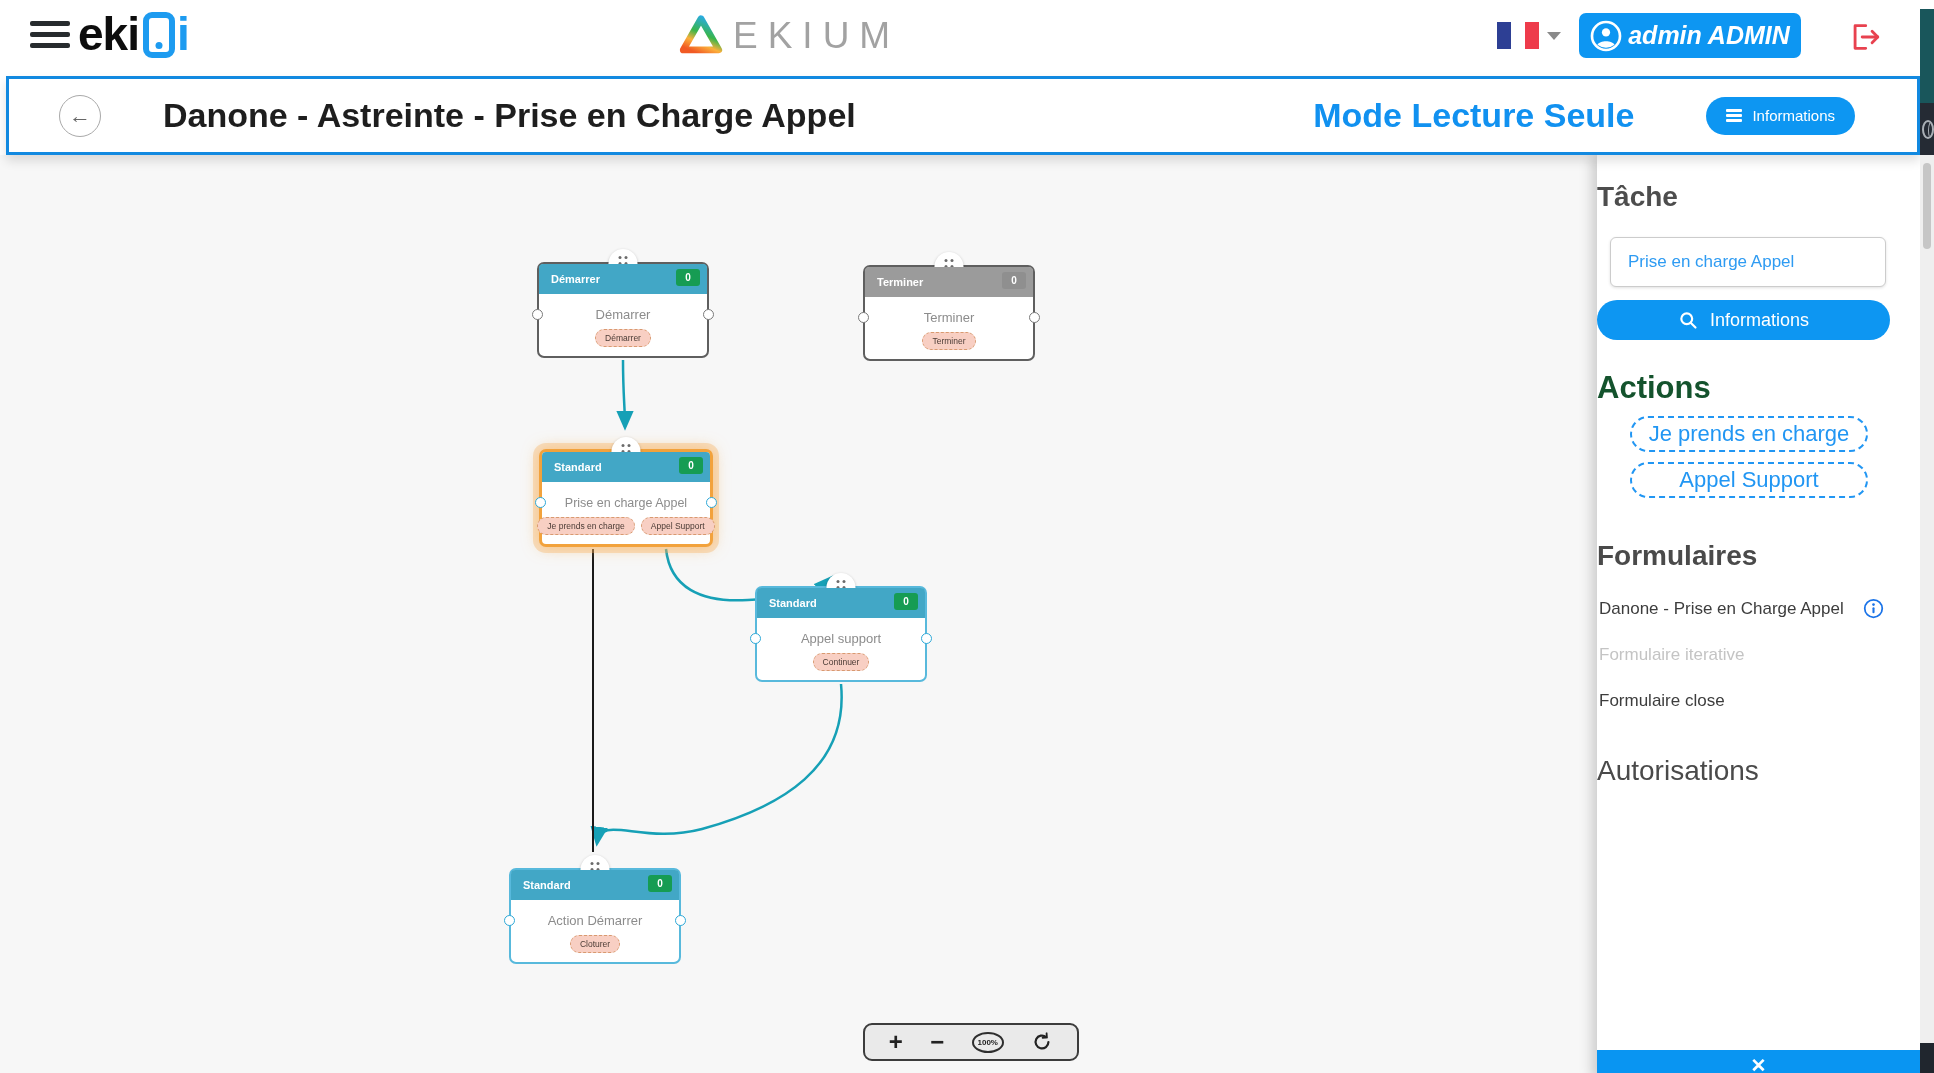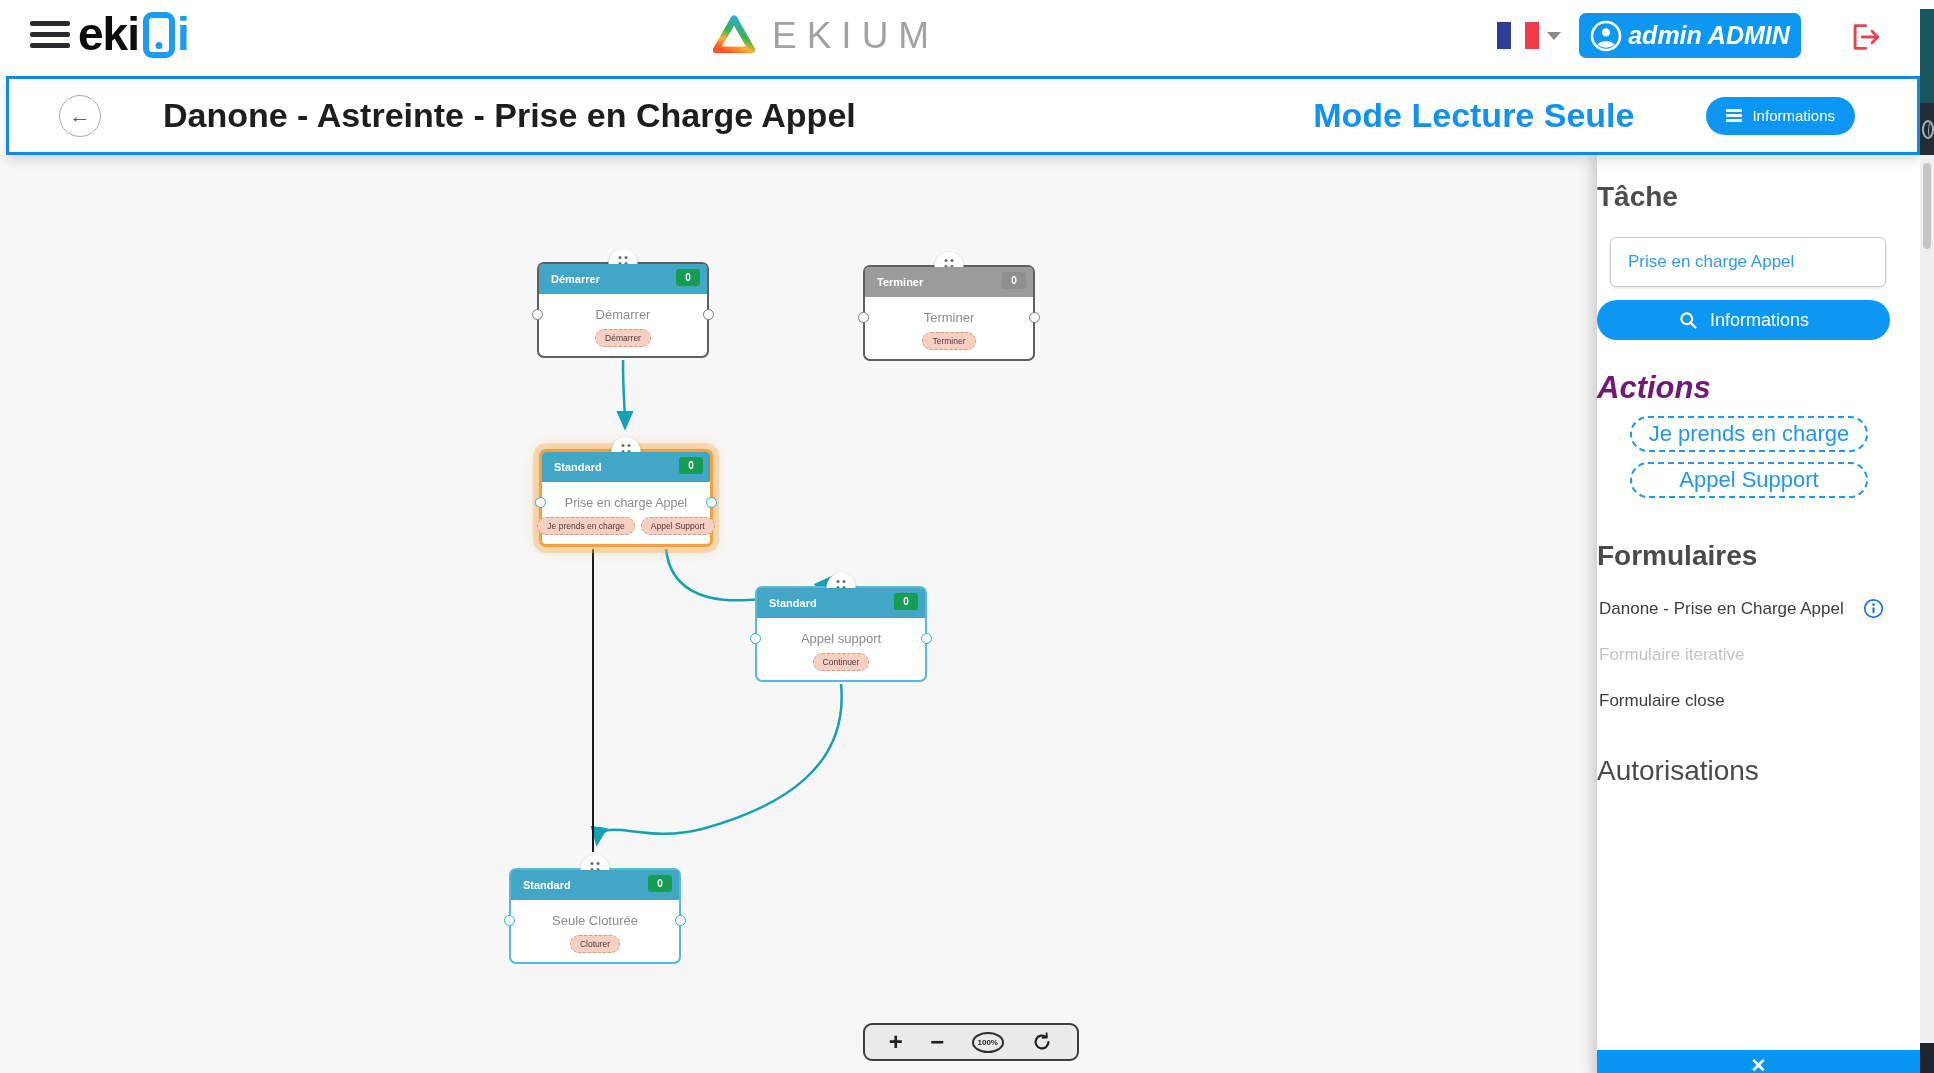--- a/index.html
+++ b/index.html
@@ -9,21 +9,21 @@
 
   
   .topbar { position:absolute; left:0; top:0; width:1934px; height:74px; background:#fff; }
   .burger { position:absolute; left:30px; top:21px; width:40px; height:32px; cursor:pointer; }
   .burger i { display:block; width:40px; height:5px; background:#272b2e; border-radius:2px; margin-bottom:6px; }
   .logo { position:absolute; left:78px; top:8px; display:flex; align-items:flex-end; }
   .logo-black { font-size:46px; font-weight:800; color:#0d0d0d; letter-spacing:-1px; line-height:52px; }
   .logo-device { position:relative; width:32px; height:46px; border:6px solid #1d9bf0; border-radius:9px; margin:0 2px 2px 4px; }
   .logo-device b { position:absolute; left:50%; bottom:3px; transform:translateX(-50%); width:7px; height:7px; background:#1d9bf0; border-radius:50%; }
   .logo-blue { font-size:46px; font-weight:800; color:#1d9bf0; line-height:52px; }
-  .brand { position:absolute; left:710px; top:12px; display:flex; align-items:center; gap:14px; }
+  .brand { position:absolute; left:677px; top:12px; display:flex; align-items:center; gap:8px; }
   .brand-text { font-size:37px; color:#a2a2a2; letter-spacing:10px; font-weight:500; }
   .lang { position:absolute; left:1497px; top:22px; display:flex; align-items:center; gap:8px; cursor:pointer; }
   .flag { display:flex; width:42px; height:27px; }
   .flag i { width:14px; height:27px; }
   .flag .b { background:#2d3f94; } .flag .w { background:#fff; } .flag .r { background:#ee3b4b; }
   .caret { width:0; height:0; border-left:7px solid transparent; border-right:7px solid transparent; border-top:8px solid #8a8a8a; }
   .user-btn { position:absolute; left:1579px; top:13px; width:222px; height:45px; background:#0d96f2; border:none;
     border-radius:7px; display:flex; align-items:center; justify-content:center; gap:6px; cursor:pointer;font-style:italic; }
   .user-btn span { color:#fff; font-size:25px; font-weight:700; }
   .logout { position:absolute; left:1848px; top:20px; width:34px; height:34px; cursor:pointer; }
@@ -76,21 +76,21 @@
   
   .panel { position:absolute; left:1597px; top:155px; width:323px; height:925px; background:#fff;
     box-shadow:-5px 0 12px rgba(0,0,0,.18); z-index:20; padding:26px 0 0 0; }
   .p-h1 { font-size:28px; font-weight:600; color:#4d4d4d; }
   .tache-input { margin:24px 0 0 13px; width:276px; height:50px; border:1px solid #ccc; border-radius:6px;
     box-shadow:0 1px 3px rgba(0,0,0,.12); display:flex; align-items:center; padding-left:17px; background:#fff; cursor:text; }
   .tache-input span { color:#2e9bf2; font-size:17px; }
   .info-btn-panel { margin-top:13px; width:293px; height:40px; background:#0d96f2; border:none; border-radius:20px;
     display:flex; align-items:center; justify-content:center; gap:12px; cursor:pointer; }
   .info-btn-panel span { color:#fff; font-size:18px; }
-  .actions-h { margin-top:30px; font-size:31px; font-weight:700; color:#701a75;font-style:italic; }
+  .actions-h { margin-top:30px; font-size:31px; font-weight:700; color:#14532d; }
   .action-pill { display:block; margin:10px 0 0 33px; width:238px; height:36px; background:#fff;
     border:2px dashed #2196f3; border-radius:18px; color:#2196f3; font-size:22px; cursor:pointer;
     font-family:"Liberation Sans", sans-serif; }
   .action-pill:first-of-type { margin-top:16px; }
   .form-h { margin-top:42px; font-size:28px; font-weight:700; color:#4a4a4a; }
   .form-row { display:flex; align-items:center; margin:26px 0 0 2px; width:285px; }
   .form-row span { font-size:17px; color:#3d3d3d; cursor:pointer; }
   .form-row.disabled span { color:#c4c4c4; cursor:default; }
   .form-row .spacer { flex:1; }
   .autor-h { margin-top:44px; font-size:28px; font-weight:400; color:#4a4a4a; }
@@ -270,21 +270,21 @@
 
     <div class="node std" style="left:509px; top:713px;">
       <div class="drag-handle">
           <span class="dots"></span>
         </div>
       <div class="node-header">
         <span class="node-title">Standard</span>
         <span class="badge">0</span>
       </div>
       <div class="node-body">
-        <div class="node-label">Seule Cloturée</div>
+        <div class="node-label">Action Démarrer</div>
         <div class="pill-row">
           <span class="pill">Cloturer</span>
         </div>
       </div>
       <span class="port port-left"></span>
       <span class="port port-right"></span>
     </div>
 
     <div class="zoombar">
       <button class="zb">+</button>

